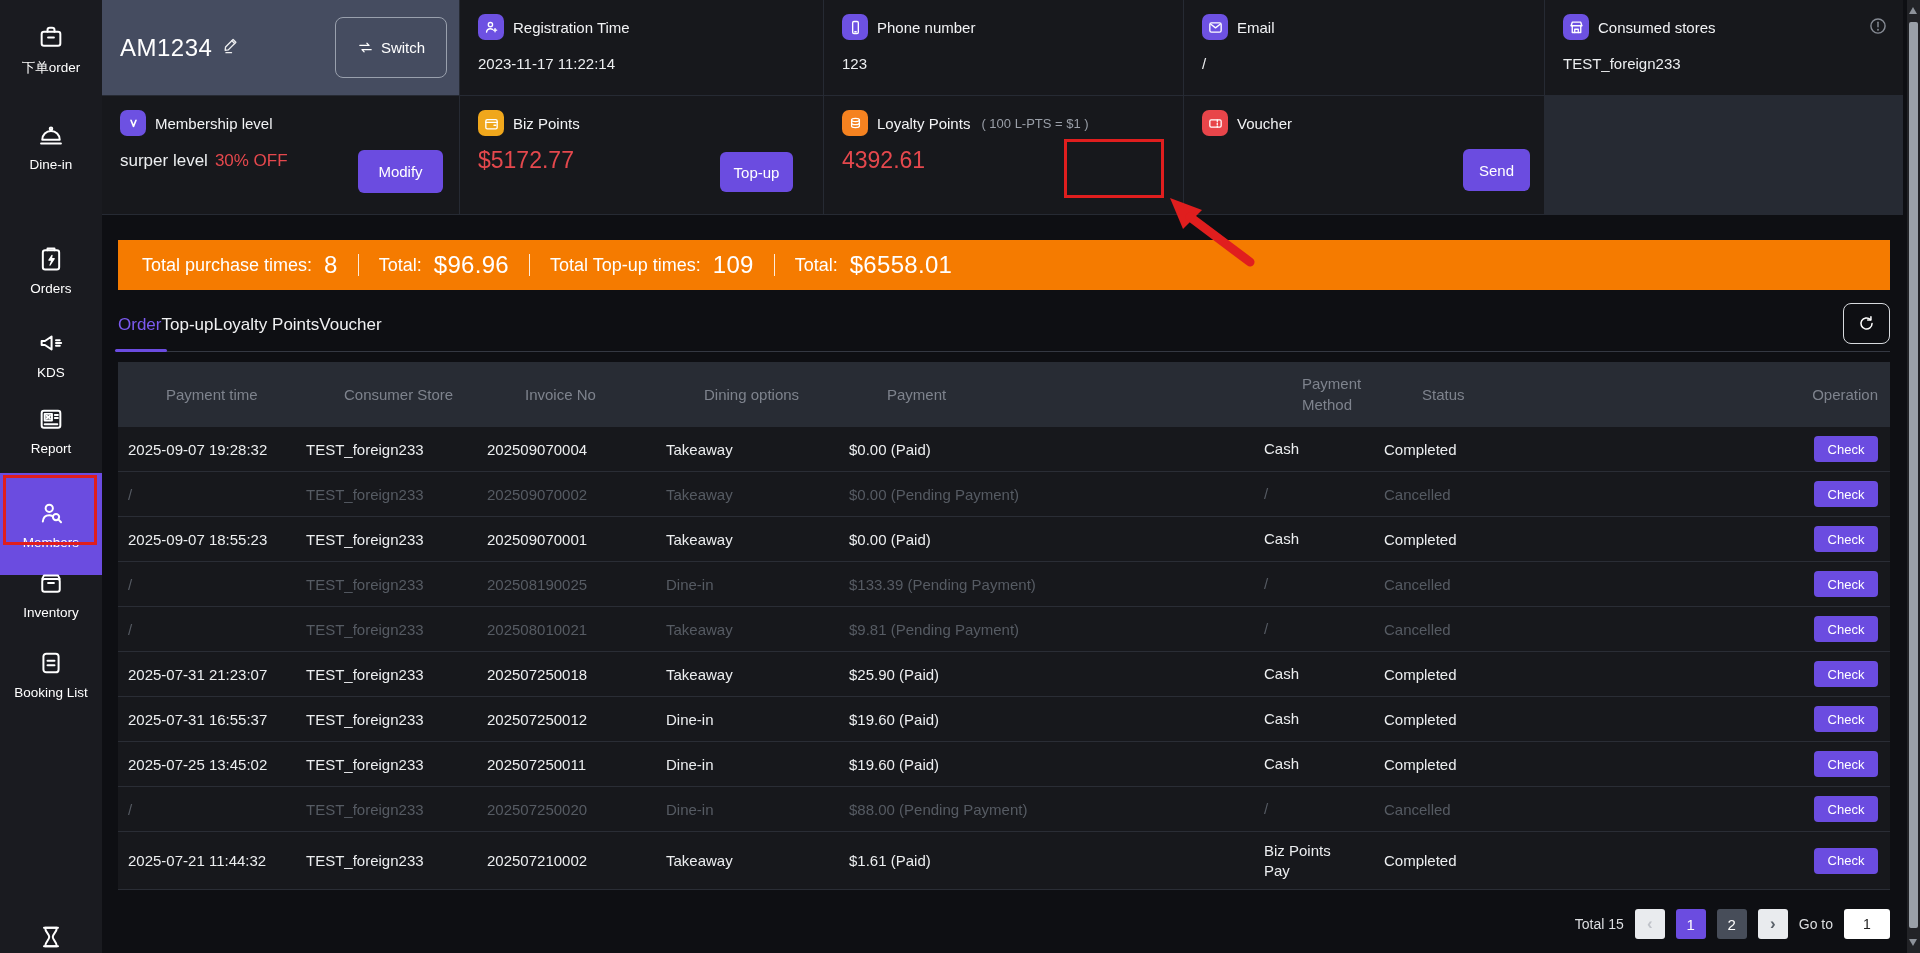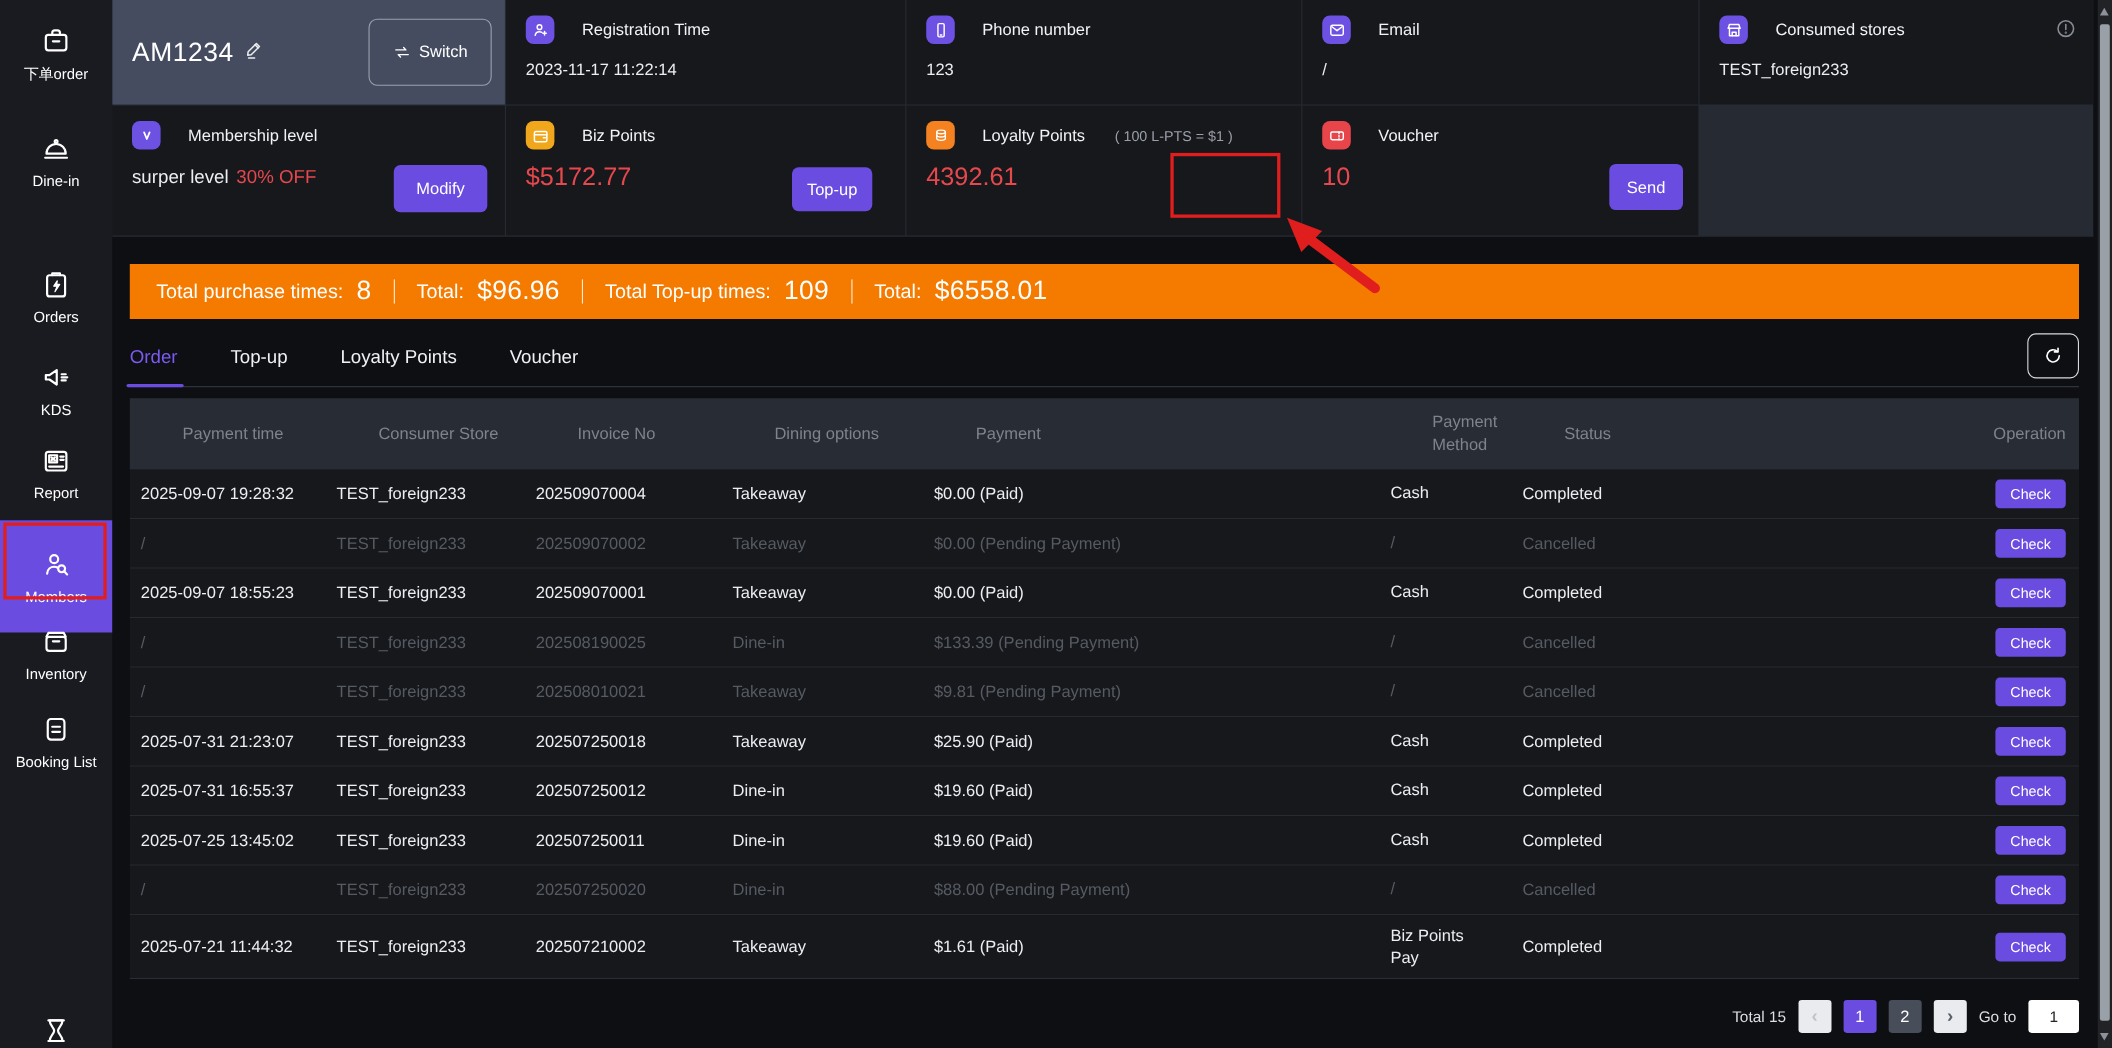--- a/index.html
+++ b/index.html
@@ -20,21 +20,21 @@
            background:#262a33; gap:1px; border-bottom:1px solid #262a33; z-index:2; }
   .card { background:#17181c; position:relative; padding:14px 18px; }
   .card.id-card { background:#454c60; display:flex; align-items:center; }
   .member-id { font-size:24px; font-weight:400; color:#ffffff; letter-spacing:.5px; }
   .edit-icon { margin-left:10px; color:#fff; opacity:.9; cursor:pointer; }
   .edit-icon svg { width:19px; height:19px; }
   .switch-btn { position:absolute; right:12px; top:17px; width:112px; height:61px; border:1px solid #99a0ad;
                 border-radius:8px; background:transparent; color:#fff; font-size:15px; cursor:pointer;
                 display:flex; align-items:center; justify-content:center; gap:7px; }
   .switch-btn svg { width:17px; height:17px; }
-  .card-head { display:flex; align-items:center; gap:25px; font-size:15px; color:#f2f3f5; }
+  .card-head { display:flex; align-items:center; gap:9px; font-size:15px; color:#f2f3f5; }
   .cicon { width:26px; height:26px; border-radius:7px; flex:none; display:flex; align-items:center; justify-content:center; color:#fff; }
   .cicon svg { width:17px; height:17px; }
   .cicon.purple { background:#6d51e2; }
   .cicon.yellow { background:#f0a71c; }
   .cicon.orange { background:#f58220; }
   .cicon.red    { background:#e8454a; }
   .card-note { font-size:13px; color:#9a9fa8; margin-left:2px; }
   .card-value { margin-top:15px; font-size:15px; color:#eceef0; }
   .card-value.big-red { margin-top:11px; font-size:23px; font-weight:400; color:var(--red,#e5484d); }
   .discount { color:var(--red,#e5484d); margin-left:7px; }
@@ -48,21 +48,21 @@
   
   .banner { position:absolute; left:118px; top:240px; width:1772px; height:50px; background:var(--orange,#f57b00);
             display:flex; align-items:center; padding:0 24px; color:#fff; z-index:2; }
   .b-item { display:flex; align-items:center; }
   .b-label { font-size:18px; }
   .b-num { font-size:24px; margin-left:12px; letter-spacing:.3px; }
   .b-sep { width:1px; height:22px; background:rgba(255,255,255,.85); margin:0 20px; }
 
   
   .tabs-row { position:absolute; left:118px; top:298px; width:1772px; height:54px; border-bottom:1px solid #343842; z-index:2; }
-  .tabs { display:flex; gap:48px; height:100%; font-size:17px; color:#f0f1f3; }
+  .tabs { display:flex; height:100%; font-size:17px; color:#f0f1f3; }
   .tab { position:relative; height:100%; display:flex; align-items:center; cursor:pointer; }
   .tab.active { color:#7c5af0; }
   .tab.active::after { content:""; position:absolute; bottom:-1px; left:-3px; width:calc(100% + 9px); height:3px;
                        background:var(--accent,#6b4ce0); border-radius:2px; }
   .refresh-btn { position:absolute; right:0; top:5px; width:47px; height:41px; border:1px solid #d7dade; border-radius:8px;
                  background:transparent; color:#fff; cursor:pointer; display:flex; align-items:center; justify-content:center; }
   .refresh-btn svg { width:19px; height:19px; }
 
   
   .table { position:absolute; left:118px; top:362px; width:1772px; z-index:2; }
@@ -328,21 +328,20 @@
     <div class="card">
       <div class="card-head">
         <span class="cicon red">
           <svg viewBox="0 0 24 24" fill="none" stroke="#fff" stroke-width="1.8" stroke-linecap="round" stroke-linejoin="round">
               <rect x="4" y="7" width="16" height="10" rx="1.8"></rect>
               <path d="M14.5 7v10" stroke-dasharray="2.2 2.2"></path>
             </svg>
         </span>
         <span>Voucher</span>
       </div>
-      <div class="card-value big-red">10</div>
       <button class="btn-purple send-btn">Send</button>
     </div>
   </section>
 
   <div class="banner" id="banner">
       <span class="b-item">
         <span class="b-label">Total purchase times:</span>
         <span class="b-num">8</span>
       </span>
       <span class="b-sep"></span>

